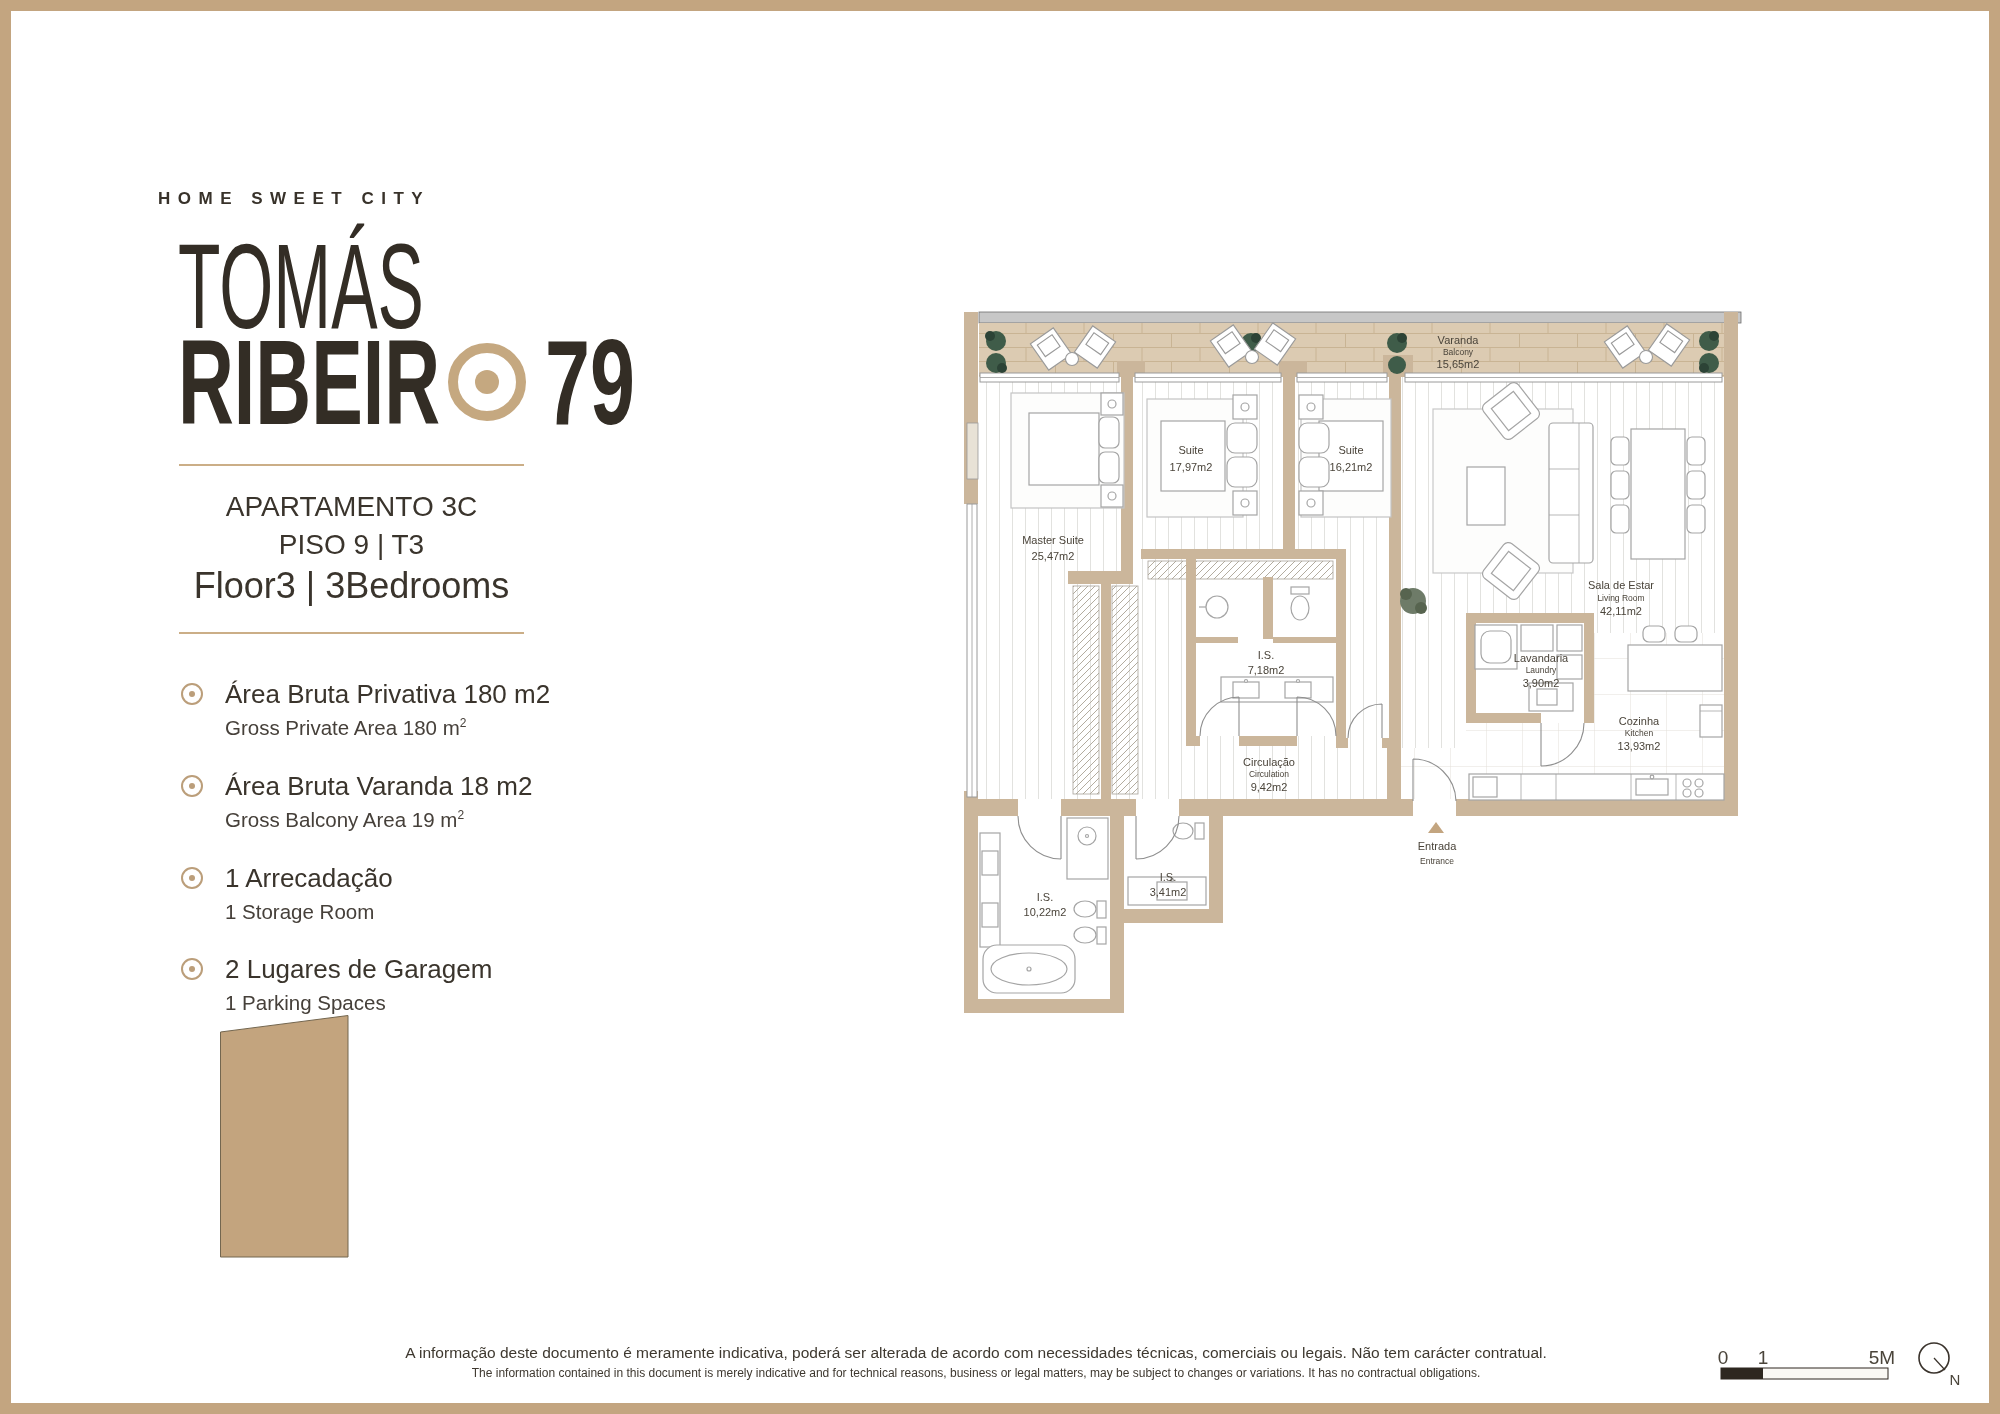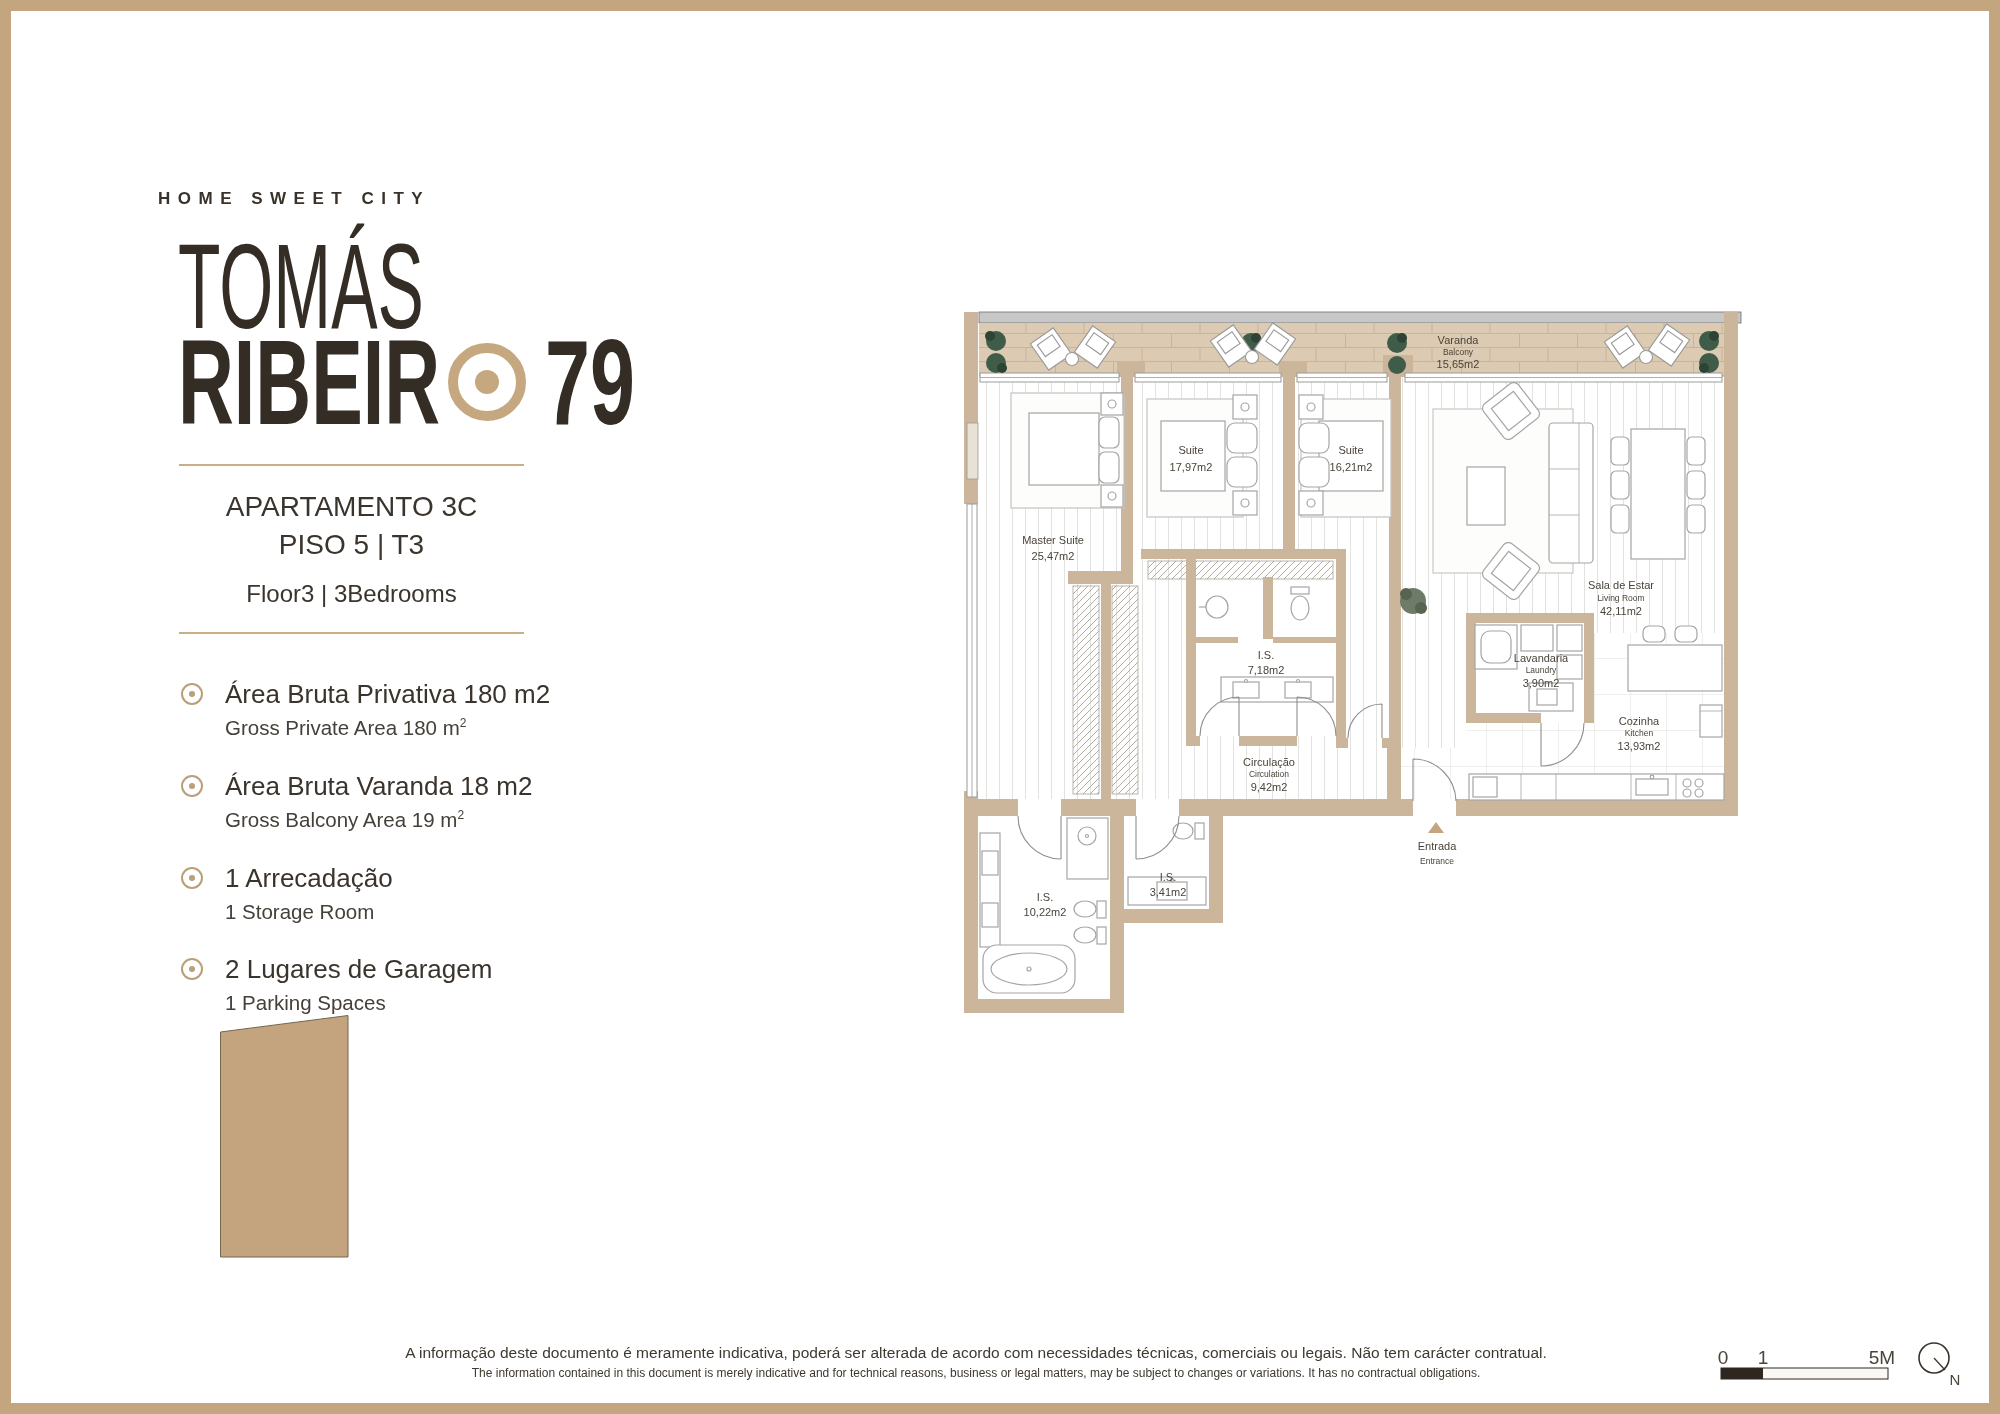--- a/index.html
+++ b/index.html
@@ -8,21 +8,21 @@
           border:11px solid #c3a580; overflow:hidden; }
   .abs { position:absolute; }
 
   
   .tagline { left:147px; top:178px; font-size:17px; font-weight:700; letter-spacing:7.5px;
              color:#38322a; }
   .logo-svg { left:140px; top:205px; }
   .divider { width:345px; height:2px; background:#cbae87; left:168px; }
   .apt-block { left:128px; top:477px; width:425px; text-align:center; color:#3a342c; }
   .apt-line1, .apt-line2 { font-size:28px; font-weight:400; line-height:38px; }
-  .apt-line3 { font-size:24px; font-weight:400; line-height:38px; margin-top:11px; }
+  .apt-line3 { font-size:36px; font-weight:400; line-height:38px; margin-top:3px; }
 
   .features { left:168px; top:651px; list-style:none; width:480px; }
   .features li { position:relative; padding-left:46px; margin-bottom:29px;margin-top:16px; }
   .feat-main { font-size:26px; color:#3a342c; line-height:32px; }
   .feat-sub  { font-size:20.5px; color:#46403a; line-height:27px; }
   .feat-sub sup { font-size:12px; }
   .bullet { position:absolute; left:2px; top:5px; width:22px; height:22px; border:2.5px solid #bb9e7a;
             border-radius:50%; }
   .bullet::after { content:""; position:absolute; left:50%; top:50%; width:6px; height:6px;
                    margin:-3px 0 0 -3px; border-radius:50%; background:#bb9e7a; }
@@ -52,21 +52,21 @@
       <circle cx="476" cy="371" r="34" fill="none" stroke="#c5a880" stroke-width="10"></circle>
       <circle cx="476" cy="371" r="12" fill="#c5a880"></circle>
     </g>
     <text class="logo-big" x="534" y="413" font-size="120" font-weight="700" textLength="90" lengthAdjust="spacingAndGlyphs">79</text>
   </svg>
 
   <div class="abs divider" style="top:453px;"></div>
 
   <div class="abs apt-block">
     <div class="apt-line1">APARTAMENTO 3C</div>
-    <div class="apt-line2">PISO 5 | T3</div>
+    <div class="apt-line2">PISO 9 | T3</div>
     <div class="apt-line3">Floor3 | 3Bedrooms</div>
   </div>
 
   <div class="abs divider" style="top:621px;"></div>
 
   <ul class="abs features">
     <li>
       <span class="bullet"></span>
       <div class="feat-main">Área Bruta Privativa 180 m2</div>
       <div class="feat-sub"><span>Gross Private Area 180 m</span><sup>2</sup></div>

